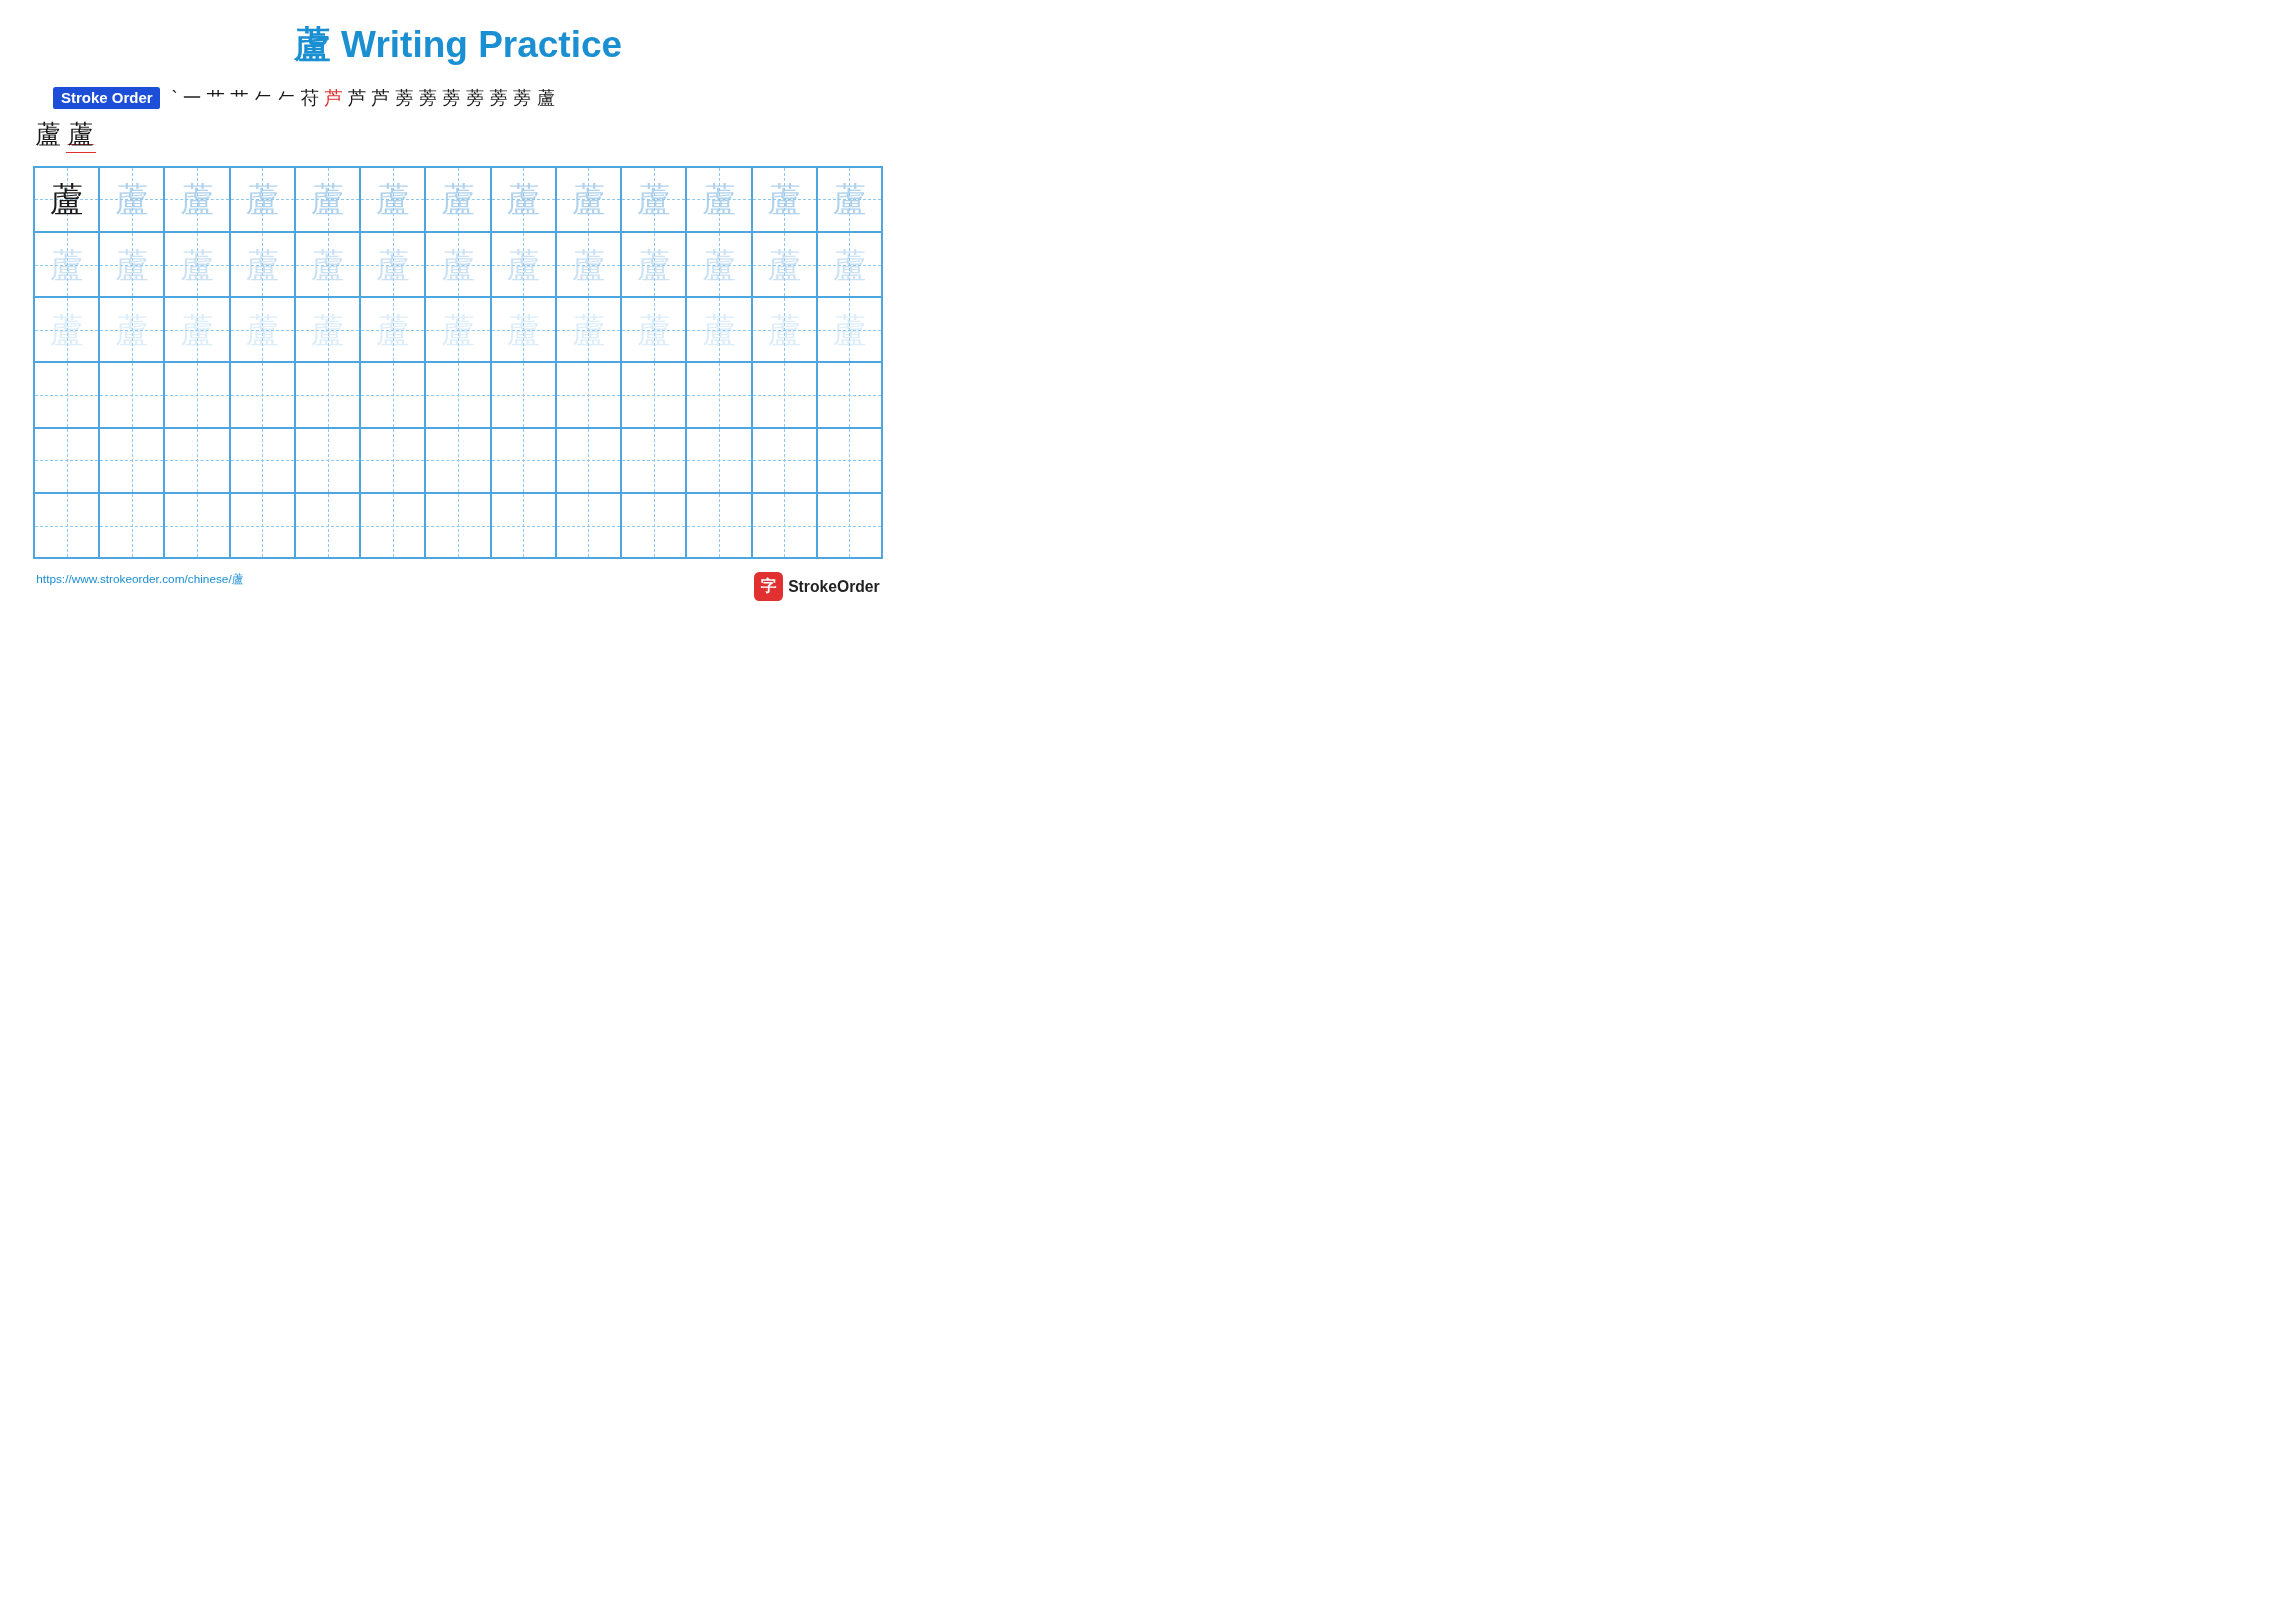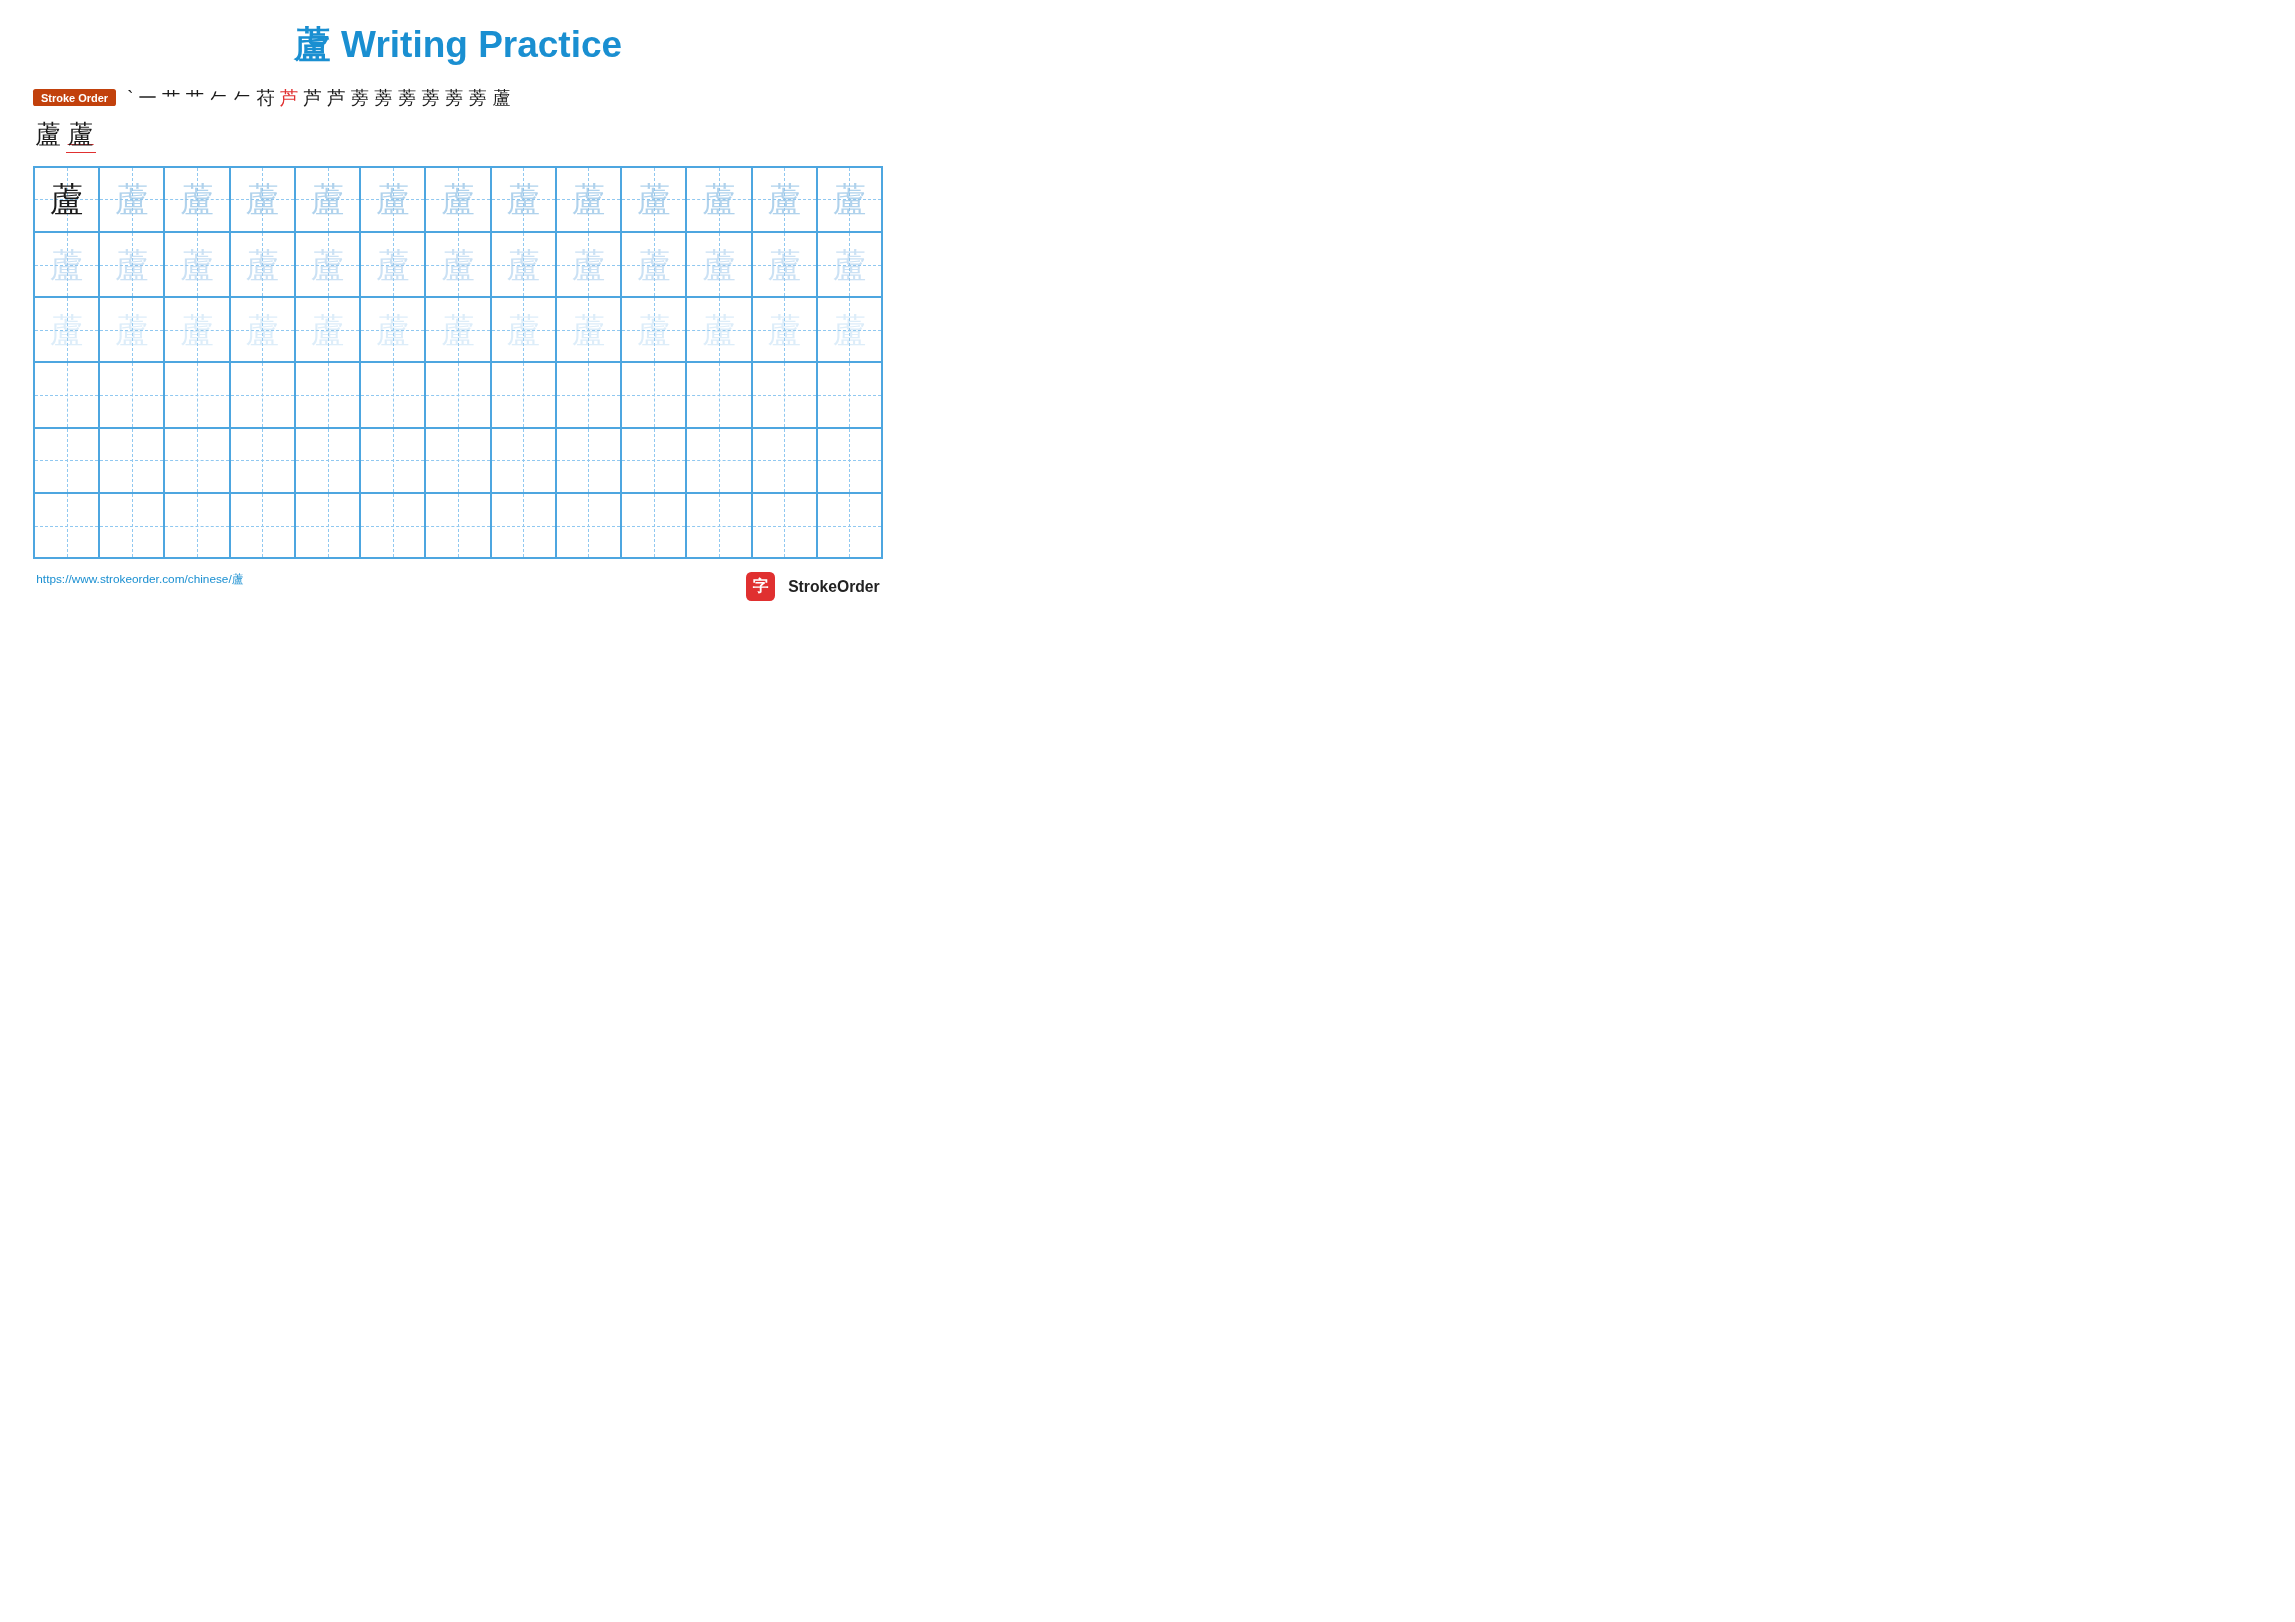--- a/index.html
+++ b/index.html
@@ -27,28 +27,29 @@
 
     
     .stroke-order-section {
       display: flex;
       align-items: center;
       flex-wrap: wrap;
       margin-bottom: 6.5px;
       gap: 2.6px;
     }
     .stroke-order-badge {
-      background: #c2410c;
+      background: #1d4ed8;
       color: white;
-      font-size: 11px;
+      font-size: 15px;
       font-weight: bold;
       padding: 2.6px 7.9px;
       border-radius: 2.6px;
       margin-right: 6.5px;
       white-space: nowrap;
+      margin-left: 20px;
     }
     .stroke-chars {
       display: flex;
       align-items: center;
       flex-wrap: wrap;
       gap: 1.3px;
     }
     .stroke-char {
       font-size: 18.3px;
       color: #222;
@@ -162,21 +163,20 @@
       align-items: center;
       justify-content: center;
       color: white;
       font-size: 15.7px;
       font-weight: bold;
     }
     .footer-logo-text {
       font-size: 15.7px;
       font-weight: bold;
       color: #222;
-      margin-left: 8px;
     }
   </style>
 </head>
 <body>
 
 <div class="title">
   <span class="title-char">蘆</span><span class="title-text"> Writing Practice</span>
 </div>
 
 <div class="stroke-order-section">

